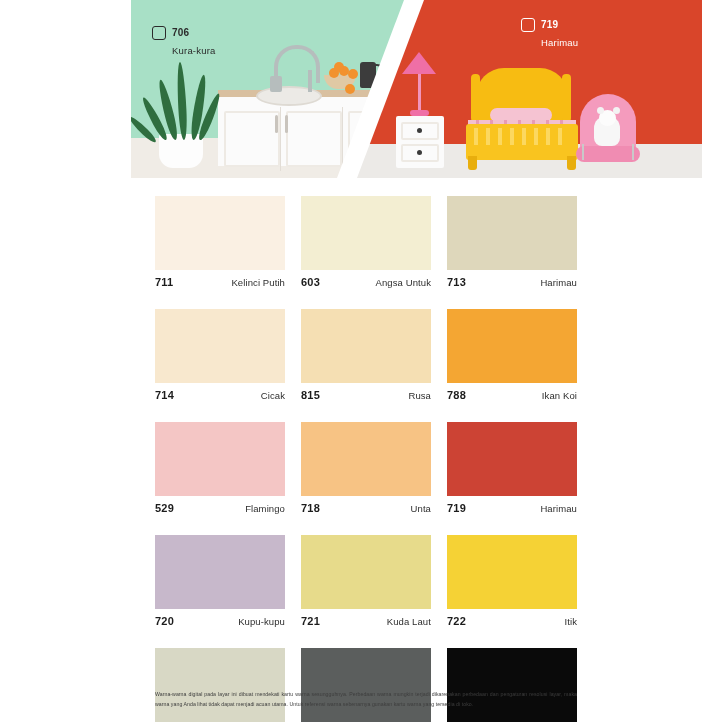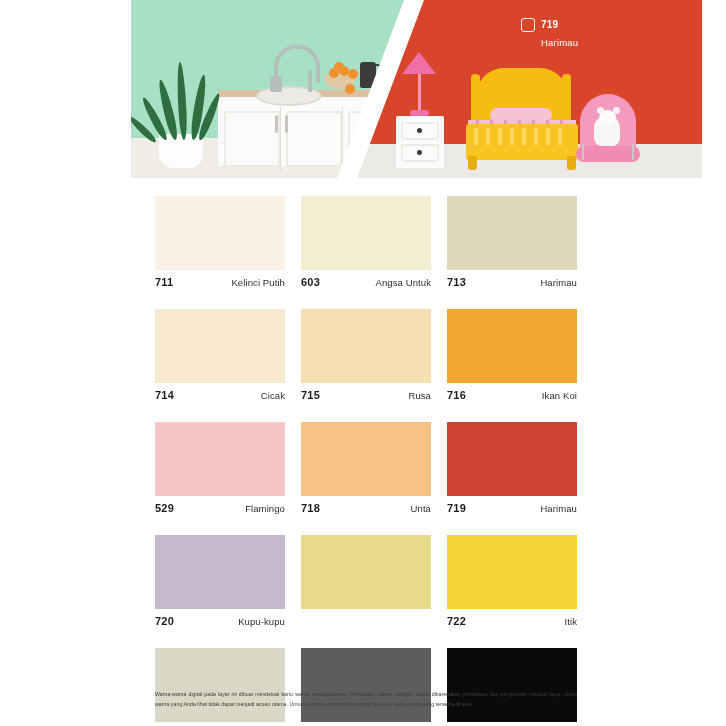--- a/index.html
+++ b/index.html
@@ -481,20 +481,27 @@
   </div>
   <div class="bear"></div>
   <div class="bear-head"></div>
   <div class="bear-ear" style="left:597px; bottom:64px"></div>
   <div class="bear-ear" style="left:613px; bottom:64px"></div>
 
   <div class="hero-white-slash"></div>
   <div class="hero-left-edge"></div>
   <div class="hero-right-edge"></div>
 
+  <div class="hero-tag" id="hero-tag-left">
+    <span class="tag-box"></span>
+    <span>
+      <span class="tag-code">706</span><br>
+      <span class="tag-name">Kura-kura</span>
+    </span>
+  </div>
 
   <div class="hero-tag" id="hero-tag-right">
     <span class="tag-box"></span>
     <span>
       <span class="tag-code">719</span><br>
       <span class="tag-name">Harimau</span>
     </span>
   </div>
 </div>
 
@@ -523,28 +530,28 @@
     <div class="swatch-cell">
       <div class="swatch-chip" style="background: rgb(248, 232, 206);"></div>
       <div class="swatch-label">
         <span class="swatch-code">714</span>
         <span class="swatch-name">Cicak</span>
       </div>
     </div>
     <div class="swatch-cell">
       <div class="swatch-chip" style="background: rgb(245, 223, 179);"></div>
       <div class="swatch-label">
-        <span class="swatch-code">715</span>
+        <span class="swatch-code">815</span>
         <span class="swatch-name">Rusa</span>
       </div>
     </div>
     <div class="swatch-cell">
       <div class="swatch-chip" style="background: rgb(244, 166, 51);"></div>
       <div class="swatch-label">
-        <span class="swatch-code">716</span>
+        <span class="swatch-code">788</span>
         <span class="swatch-name">Ikan Koi</span>
       </div>
     </div>
     <div class="swatch-cell">
       <div class="swatch-chip" style="background: rgb(244, 198, 197);"></div>
       <div class="swatch-label">
         <span class="swatch-code">529</span>
         <span class="swatch-name">Flamingo</span>
       </div>
     </div>
@@ -564,20 +571,24 @@
     </div>
     <div class="swatch-cell">
       <div class="swatch-chip" style="background: rgb(199, 184, 203);"></div>
       <div class="swatch-label">
         <span class="swatch-code">720</span>
         <span class="swatch-name">Kupu-kupu</span>
       </div>
     </div>
     <div class="swatch-cell">
       <div class="swatch-chip" style="background: rgb(231, 219, 139);"></div>
+      <div class="swatch-label">
+        <span class="swatch-code">721</span>
+        <span class="swatch-name">Kuda Laut</span>
+      </div>
     </div>
     <div class="swatch-cell">
       <div class="swatch-chip" style="background: rgb(245, 210, 53);"></div>
       <div class="swatch-label">
         <span class="swatch-code">722</span>
         <span class="swatch-name">Itik</span>
       </div>
     </div>
     <div class="swatch-cell">
       <div class="swatch-chip" style="background: rgb(216, 216, 197);"></div>

